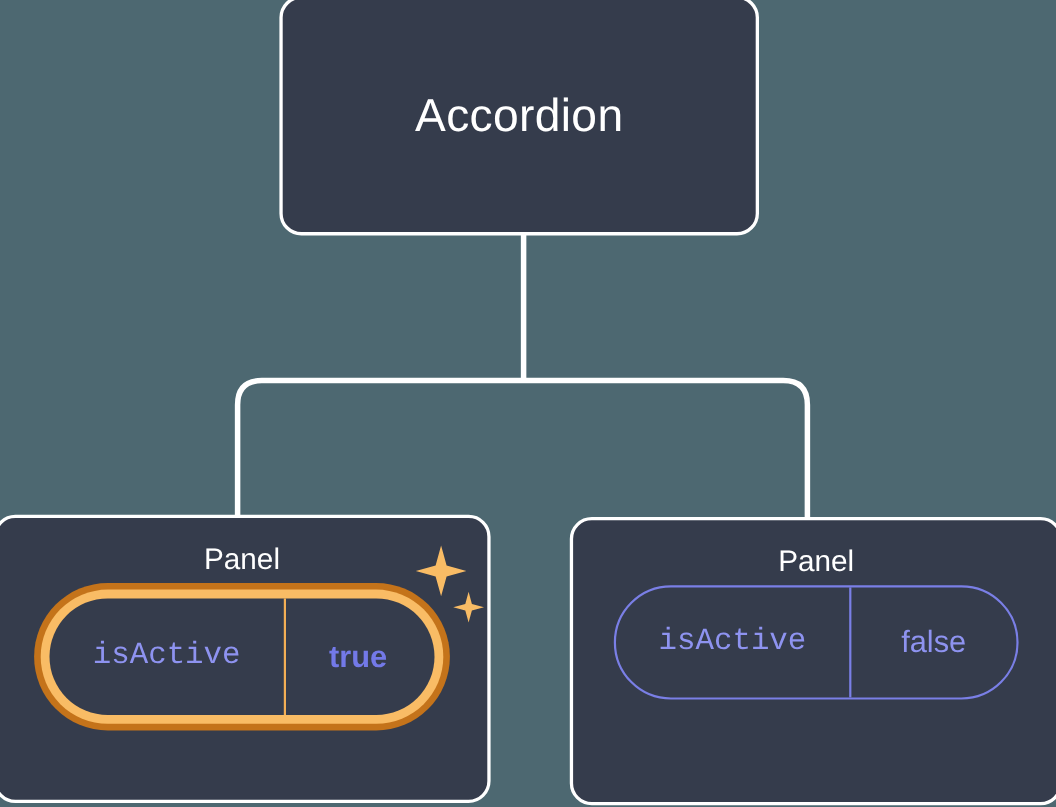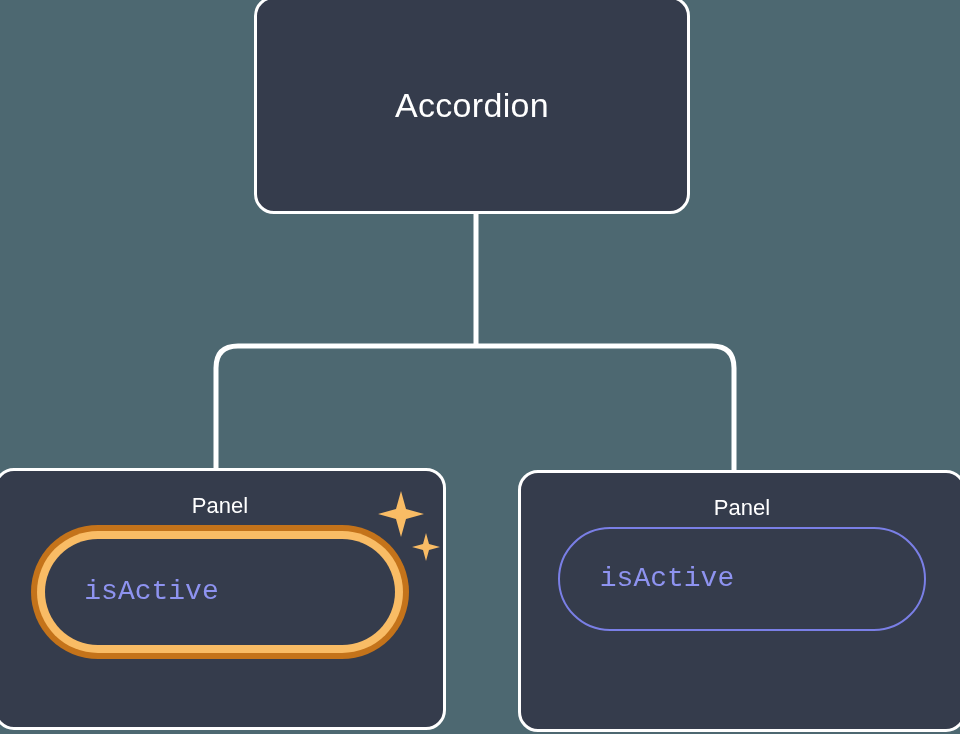--- a/index.html
+++ b/index.html
@@ -40,21 +40,21 @@
     left: 254px;
     top: -4px;
     width: 436px;
     height: 218px;
     display: flex;
     align-items: center;
     justify-content: center;
   }
   .node-title-root {
     color: #FFFFFF;
-    font-size: 34px;
+    font-size: 42px;
     letter-spacing: 0.3px;
     line-height: 1;
   }
 
   .node-leaf {
     height: 262px;
     display: flex;
     flex-direction: column;
     align-items: center;
     justify-content: flex-start;
@@ -66,21 +66,21 @@
     top: 468px;
     width: 452px;
   }
   .node-leaf-right {
     left: 518px;
     top: 470px;
     width: 448px;
   }
   .node-title-leaf {
     color: #FFFFFF;
-    font-size: 22px;
+    font-size: 27px;
     line-height: 1;
     margin-bottom: 8px;
   }
 
   
   .pill-wrap {
     position: relative;
     display: flex;
     align-items: center;
     justify-content: center;
@@ -189,36 +189,42 @@
   <div class="node-card node-leaf node-leaf-left">
     <div class="node-title-leaf">Panel</div>
 
     <div class="pill-wrap">
       <div class="pill-highlight-outer">
         <div class="pill-highlight-mid">
           <div class="pill-highlight-inner">
             <div class="pill-cell k">
               <span class="pill-key">isActive</span>
             </div>
+            <div class="pill-cell v">
+              <span class="pill-val">true</span>
+            </div>
           </div>
         </div>
       </div>
 
       <svg class="sparkles" viewBox="0 0 70 80">
         <path d="M 28 4 L 33 22 L 51 27 L 33 32 L 28 50 L 23 32 L 5 27 L 23 22 Z" fill="#F9BC65"></path>
         <path d="M 53 46 L 56 57 L 67 60 L 56 63 L 53 74 L 50 63 L 39 60 L 50 57 Z" fill="#F9BC65"></path>
       </svg>
     </div>
   </div>
 
   <div class="node-card node-leaf node-leaf-right">
     <div class="node-title-leaf">Panel</div>
 
     <div class="pill-wrap">
       <div class="pill pill-plain">
         <div class="pill-cell k">
           <span class="pill-key">isActive</span>
         </div>
+        <div class="pill-cell v">
+          <span class="pill-val">false</span>
+        </div>
       </div>
     </div>
   </div>
 
 </div>
 
 </body></html>

